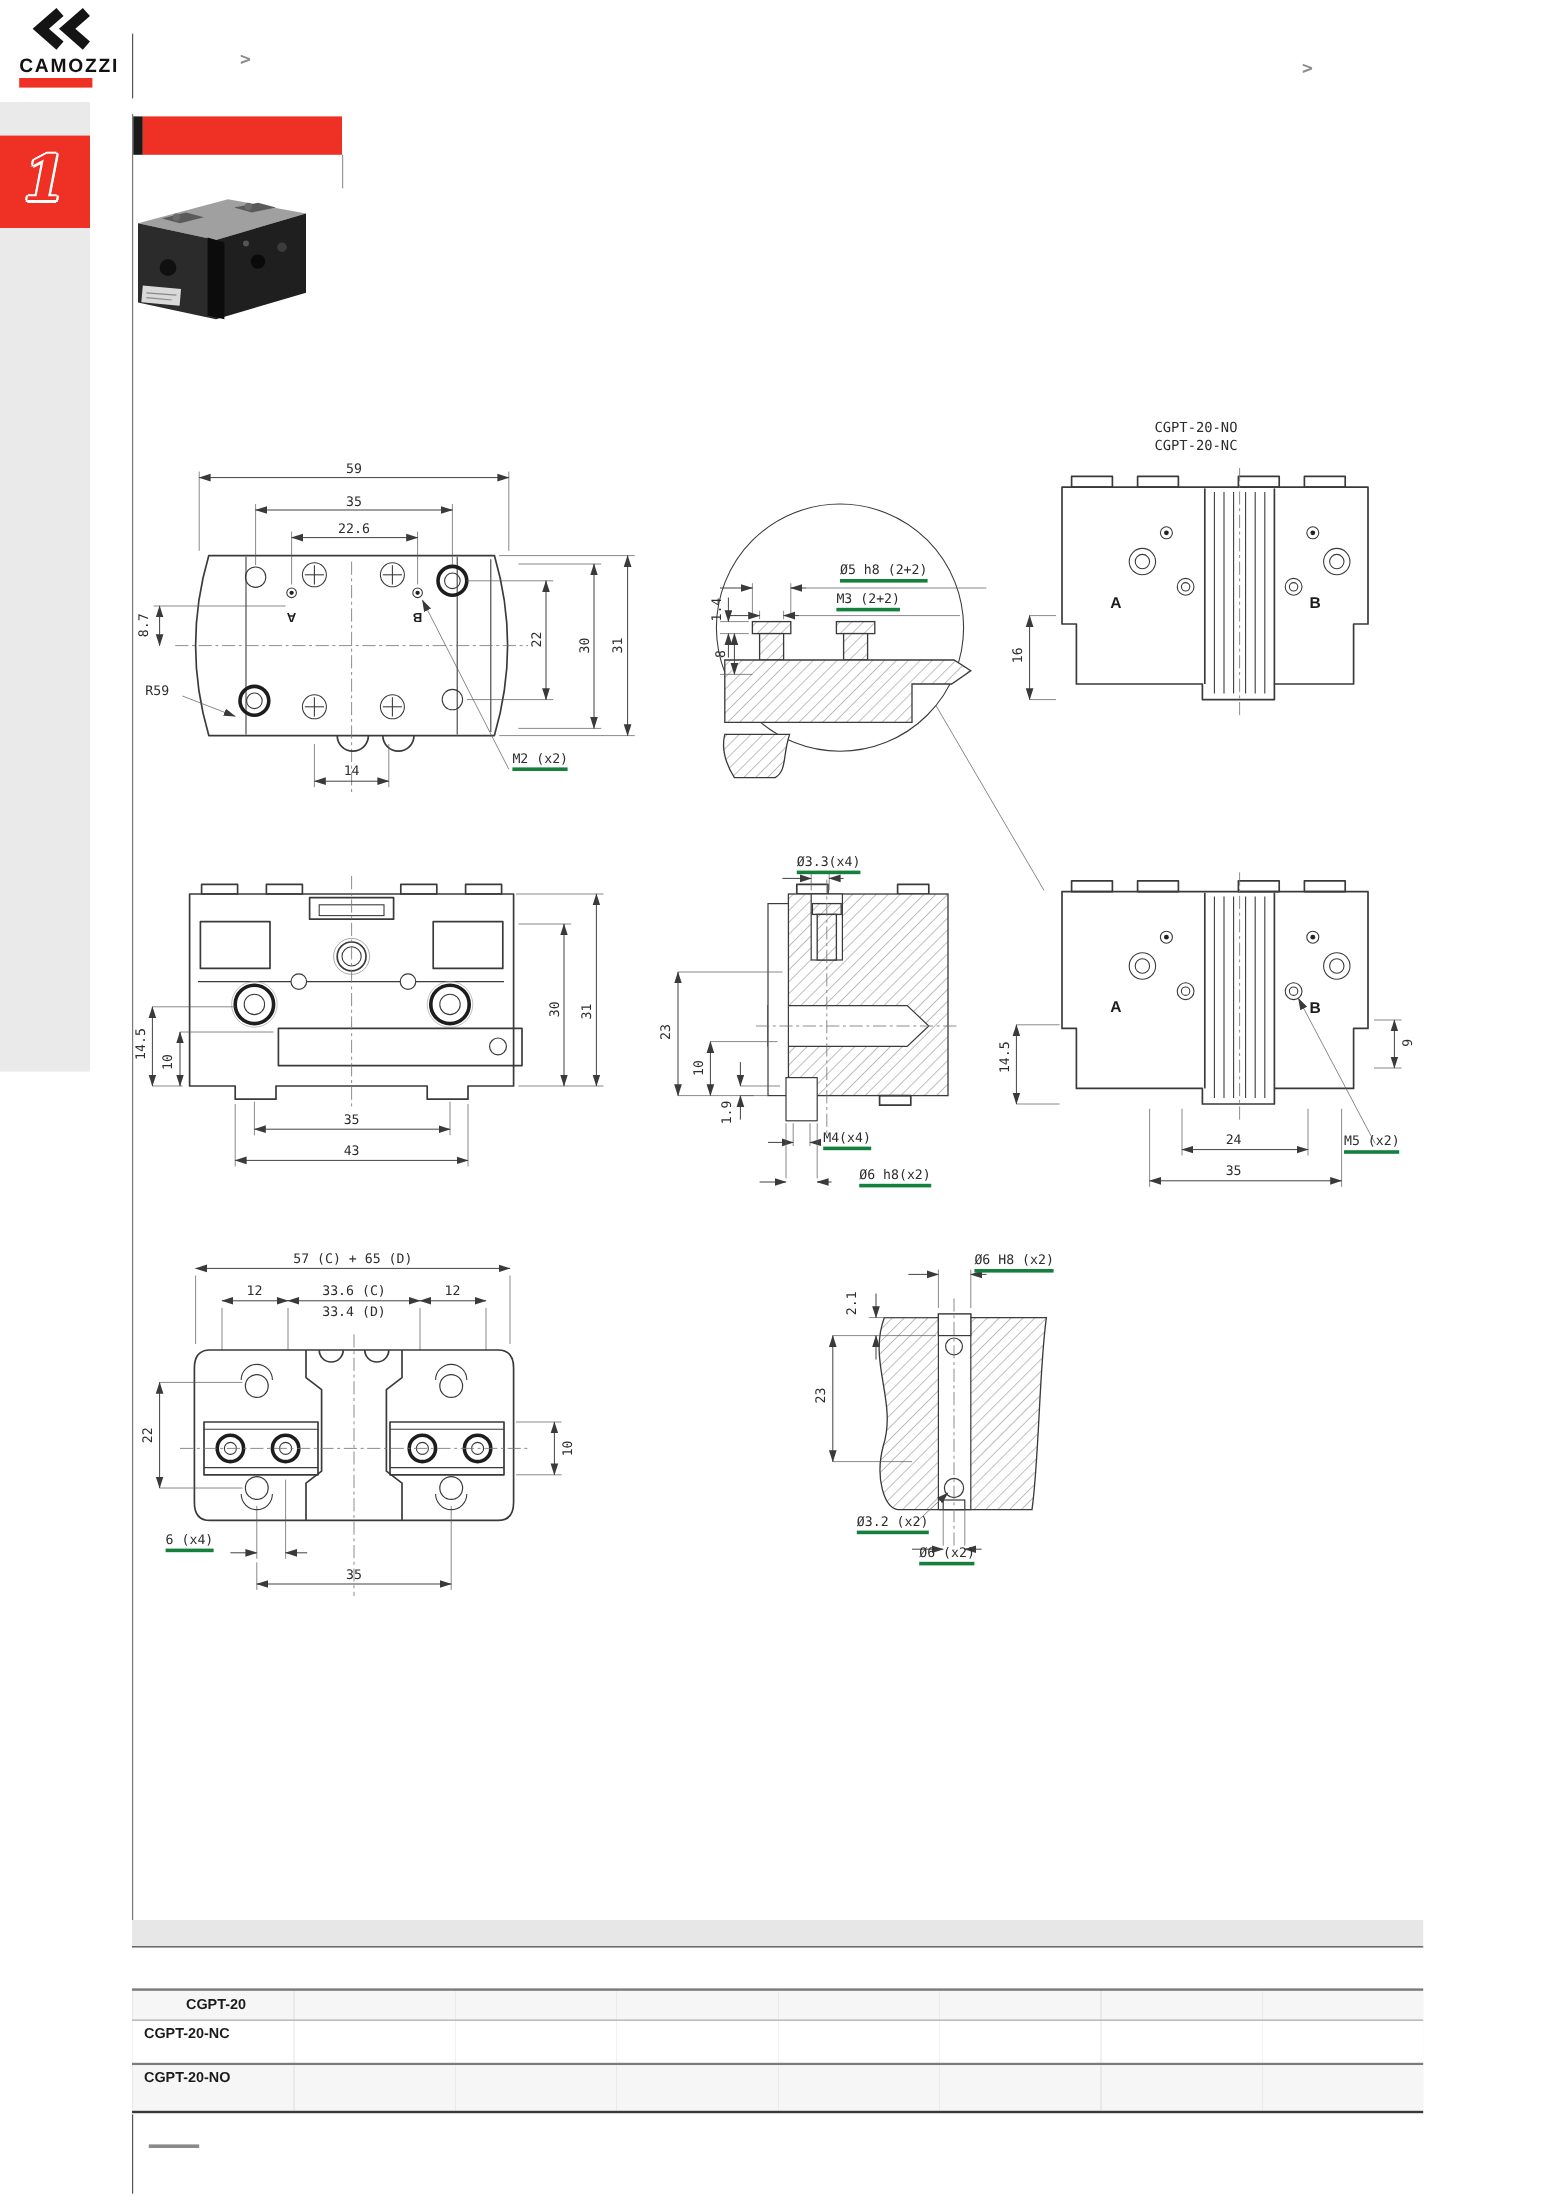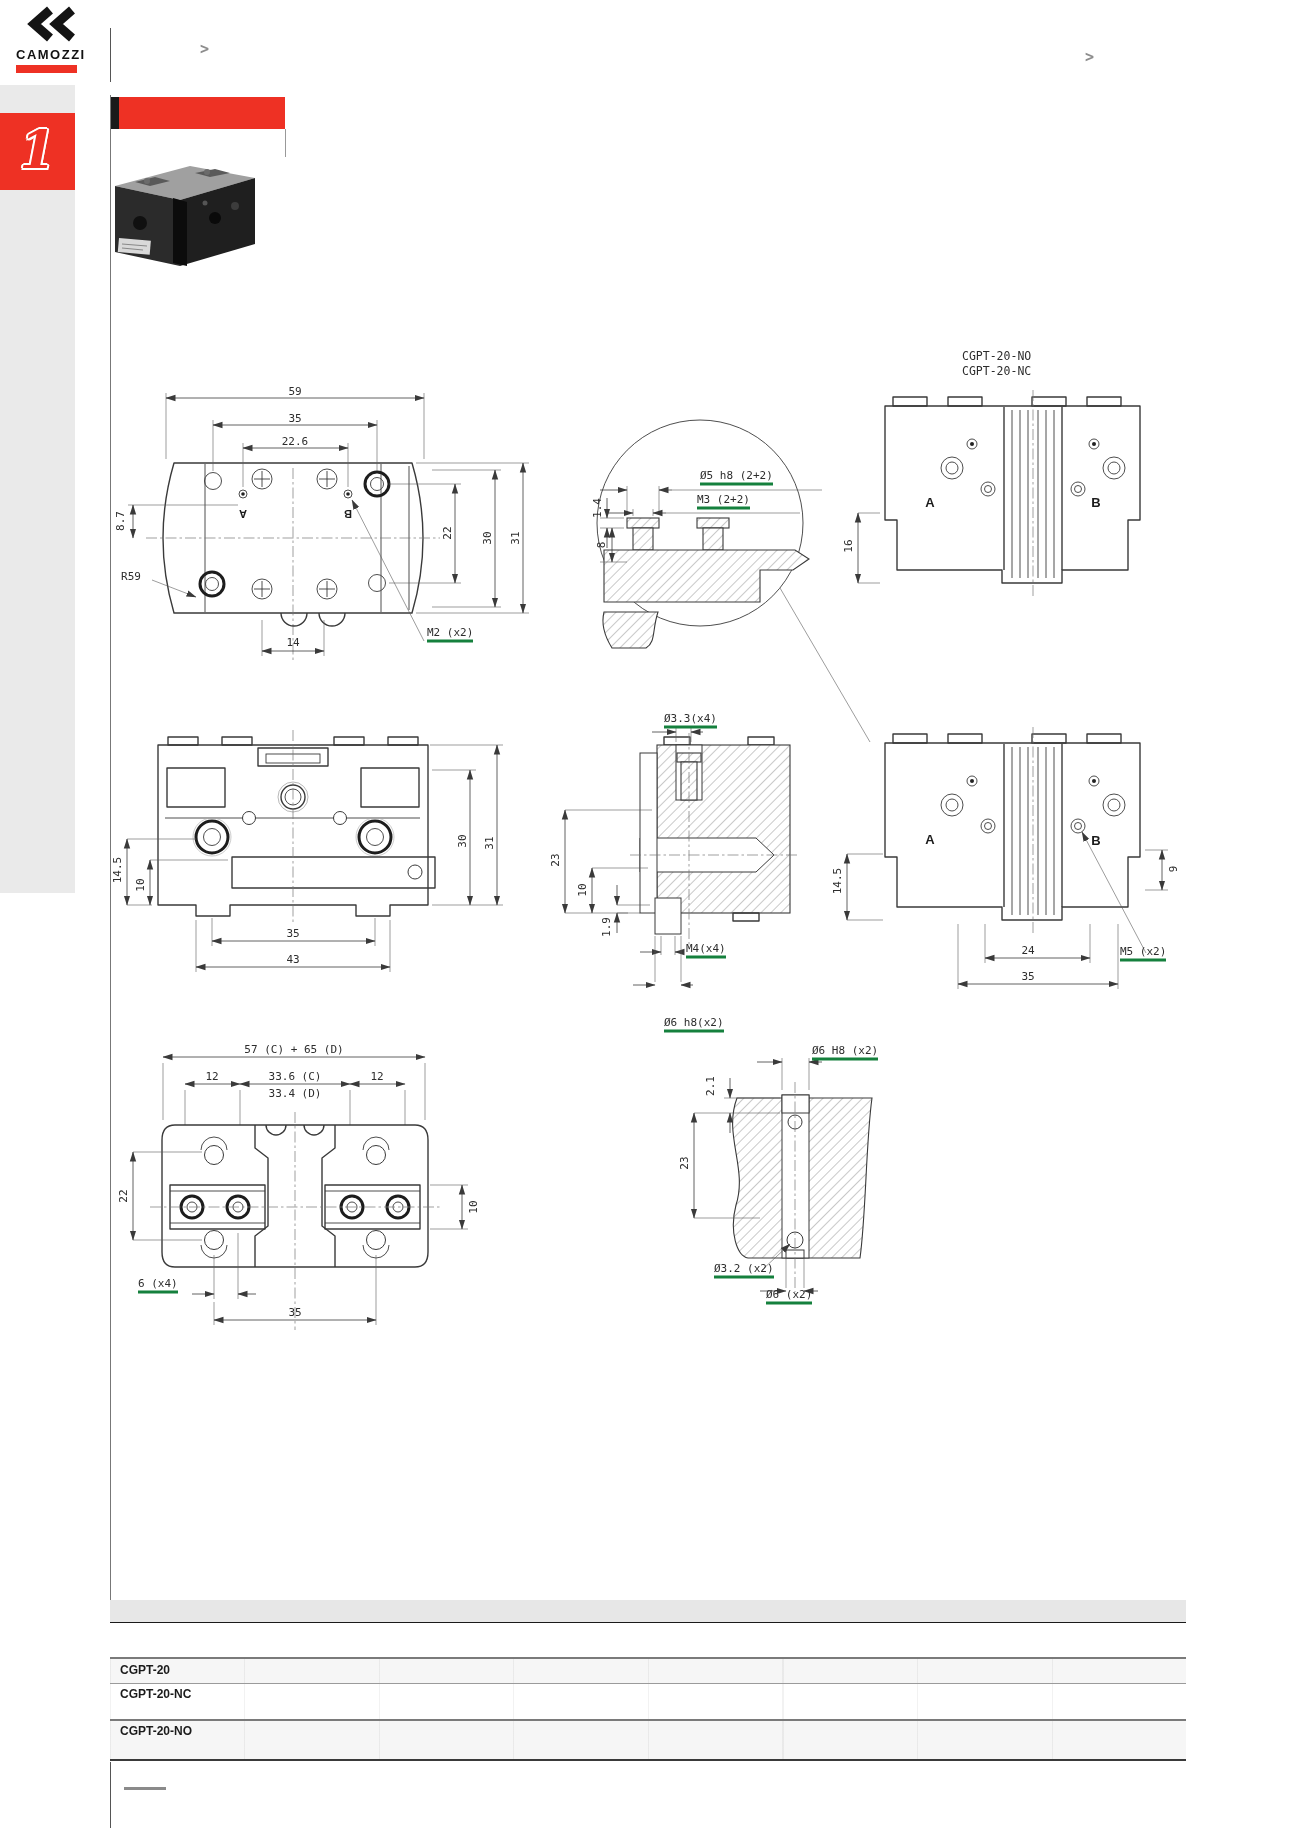--- a/index.html
+++ b/index.html
@@ -1,19 +1,19 @@
 <!DOCTYPE html>
 <html><head>
 <meta charset="utf-8">
 <style>
   html,body{margin:0;padding:0;}
   body{width:1300px;height:1839px;position:relative;background:#fff;
        font-family:"Liberation Sans", sans-serif;overflow:hidden;}
   
-  #brand-text{position:absolute;left:16px;top:47px;font-size:13px;font-weight:bold;
+  #brand-text{position:absolute;left:16px;top:47px;font-size:16px;font-weight:bold;
       letter-spacing:1.5px;color:#121212;}
   #brand-bar{position:absolute;left:16px;top:65px;width:61px;height:8px;background:#ee3124;}
   #rule-top{position:absolute;left:110px;top:28px;width:1px;height:54px;background:#555;}
   .chev{position:absolute;color:#8d8d8d;font-size:15px;font-weight:bold;
       font-family:"DejaVu Sans Mono",monospace;}
   
   #sidebar{position:absolute;left:0;top:85px;width:75px;height:808px;background:#eaeaea;}
   #sec-box{position:absolute;left:0;top:28px;width:75px;height:77px;background:#ee3124;}
   #sec-num{position:absolute;left:0;top:6px;width:75px;text-align:center;
       font-family:"DejaVu Serif",serif;font-style:italic;font-size:52px;font-weight:bold;
@@ -38,21 +38,21 @@
   .ul{border-bottom:3px solid #15803d;padding-bottom:1px;}
   .ab{font-family:"Liberation Sans",sans-serif;font-size:13px;font-weight:bold;color:#1c1c1c;}
   .vtitle{font-size:11.5px;}
   
   #spec-table{position:absolute;left:110px;top:1600px;width:1076px;}
   #band{height:22px;background:#e7e7e7;border-bottom:1.5px solid #1a1a1a;}
   #gap{height:34px;background:#fff;}
   .trow{position:relative;border-bottom:1px solid #9b9b9b;
       background-image:repeating-linear-gradient(90deg,rgba(0,0,0,0.05) 0 1px,transparent 1px 134.5px);}
   .trow .lbl{font-size:12px;font-weight:bold;color:#1b1b1b;padding:3px 0 0 10px;}
-  #row1{height:24px;background-color:#f6f6f6;border-top:2px solid #7a7a7a;}
+  #row1{height:24px;background-color:#f6f6f6;border-top:2px solid #7a7a7a;padding-left:35px;}
   #row1 .lbl{padding-top:4px;}
   #row2{height:35px;background-color:#ffffff;border-bottom:2px solid #7a7a7a;}
   #row3{height:38px;background-color:#f6f6f6;border-bottom:2.5px solid #3a3a3a;}
   svg{display:block;}
   .svgcls{position:absolute;}
 </style>
 </head>
 <body>
 
 <svg class="svgcls" style="left:22px;top:6px;" width="60" height="38" viewBox="0 0 60 38">
@@ -481,21 +481,21 @@
   <span class="dim vert" style="left:462px;top:841px;">30</span>
   <span class="dim vert" style="left:489px;top:843px;">31</span>
   <span class="dim" style="left:293px;top:933px;">35</span>
   <span class="dim" style="left:293px;top:959px;">43</span>
 
   <span class="dim la ul" style="left:664px;top:720px;text-align:right;">Ø3.3(x4)</span>
   <span class="dim vert" style="left:555px;top:860px;">23</span>
   <span class="dim vert" style="left:582px;top:890px;">10</span>
   <span class="dim vert" style="left:606px;top:927px;">1.9</span>
   <span class="dim la ul" style="left:686px;top:950px;">M4(x4)</span>
-  <span class="dim la ul" style="left:664px;top:981px;margin-top:43px;">Ø6 h8(x2)</span>
+  <span class="dim la ul" style="left:716px;top:981px;">Ø6 h8(x2)</span>
 
   <span class="dim ab" style="left:930px;top:839px;transform:translate(-50%,-50%);">A</span>
   <span class="dim ab" style="left:1096px;top:840px;transform:translate(-50%,-50%);">B</span>
   <span class="dim vert" style="left:837px;top:881px;">14.5</span>
   <span class="dim vert" style="left:1173px;top:869px;">9</span>
   <span class="dim" style="left:1028px;top:950px;">24</span>
   <span class="dim" style="left:1028px;top:976px;">35</span>
   <span class="dim la ul" style="left:1120px;top:953px;">M5 (x2)</span>
 
   <span class="dim" style="left:294px;top:1049px;">57 (C) + 65 (D)</span>

